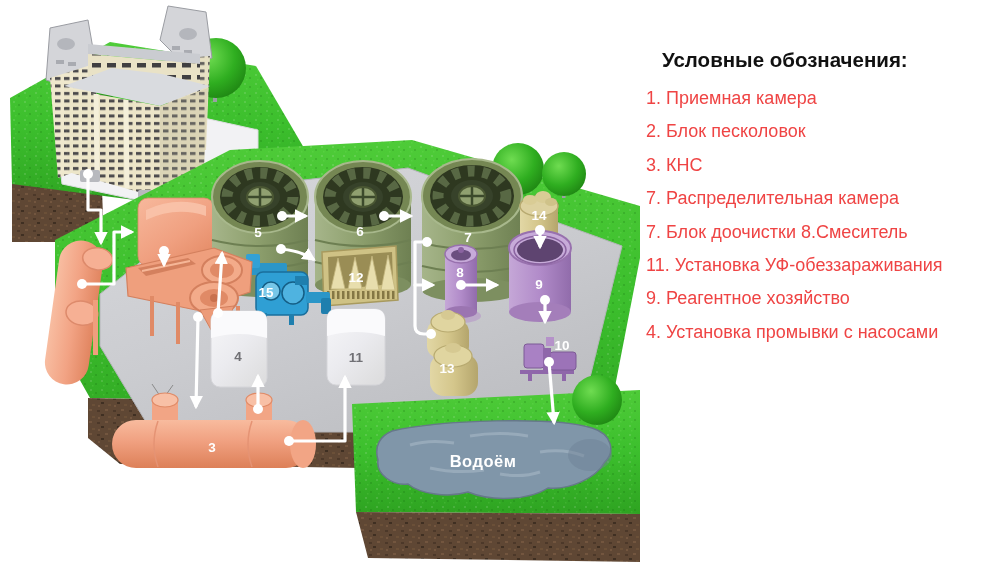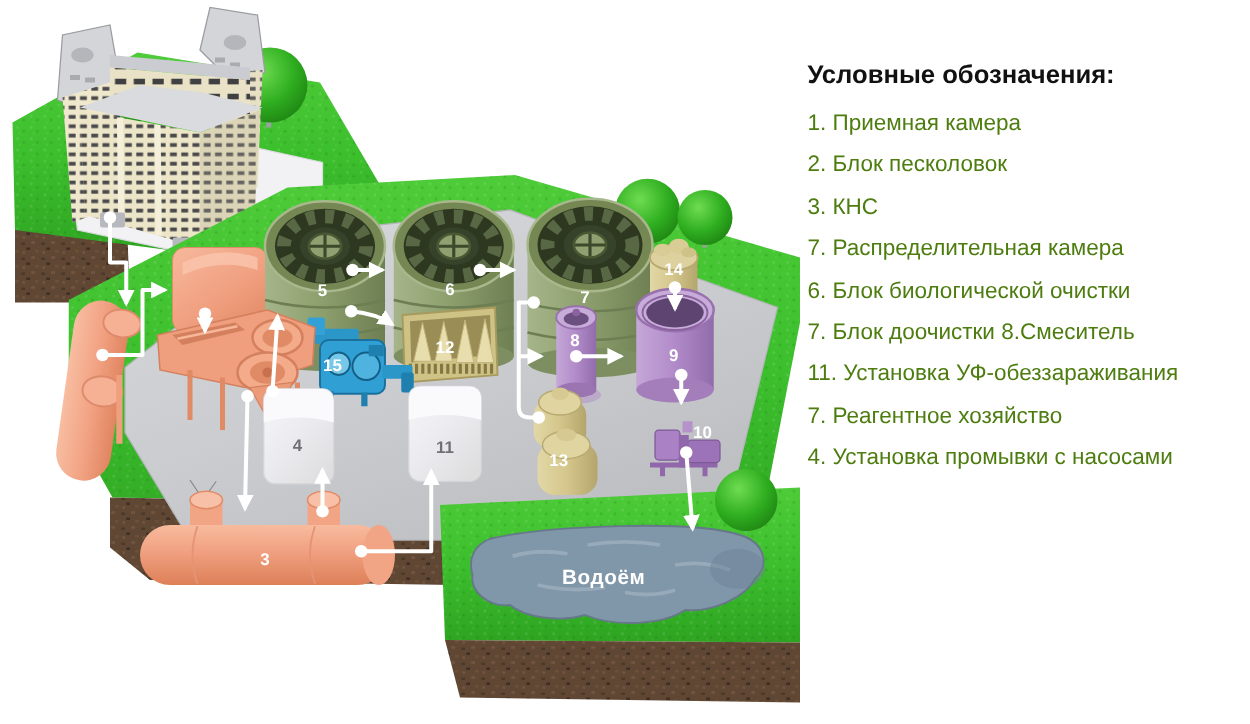--- a/index.html
+++ b/index.html
@@ -5,24 +5,24 @@
   html,body{margin:0;padding:0;background:#ffffff;}
   .canvas{
     position:relative;width:1000px;height:579px;background:#ffffff;overflow:hidden;
     font-family:"Liberation Sans", sans-serif;
   }
   .scene-svg{position:absolute;left:0;top:0;}
   .legend{
     position:absolute;left:646px;top:44px;width:330px;color:#1e1e1e;
   }
   .legend-title{
-    font-size:20.5px;font-weight:bold;line-height:32px;margin:0 0 6px 0;color:#111;
+    font-size:20.5px;font-weight:bold;line-height:32px;margin:0 0 6px 16px;color:#111;
   }
   .legend-item{
-    font-size:18px;line-height:33.4px;padding-left:34px;text-indent:-34px;color:#4d7c0f;
+    font-size:18px;line-height:33.4px;padding-left:34px;text-indent:-34px;color:#ef4444;
   }
   svg text{font-family:"Liberation Sans", sans-serif;}
   .num{font-weight:bold;font-size:13.5px;fill:#ffffff;}
   .num-dark{fill:#707075;}
   .pond-label{font-weight:bold;font-size:16.5px;fill:#ffffff;letter-spacing:0.5px;}
 </style>
 </head>
 <body>
 
 <div class="canvas">
@@ -383,20 +383,19 @@
     <text class="pond-label" x="483" y="467">Водоём</text>
   </g>
 </svg>
 
   <div class="legend">
     <div class="legend-title">Условные обозначения:</div>
     <div class="legend-item">1. Приемная камера</div>
     <div class="legend-item">2. Блок песколовок</div>
     <div class="legend-item">3. КНС</div>
     <div class="legend-item">7. Распределительная камера</div>
-    <div class="legend-item">6. Блок биологической очистки</div>
     <div class="legend-item">7. Блок доочистки 8.Смеситель</div>
     <div class="legend-item">11. Установка УФ-обеззараживания</div>
-    <div class="legend-item">7. Реагентное хозяйство</div>
+    <div class="legend-item">9. Реагентное хозяйство</div>
     <div class="legend-item">4. Установка промывки с насосами</div>
   </div>
 
 </div>
 
 </body></html>

